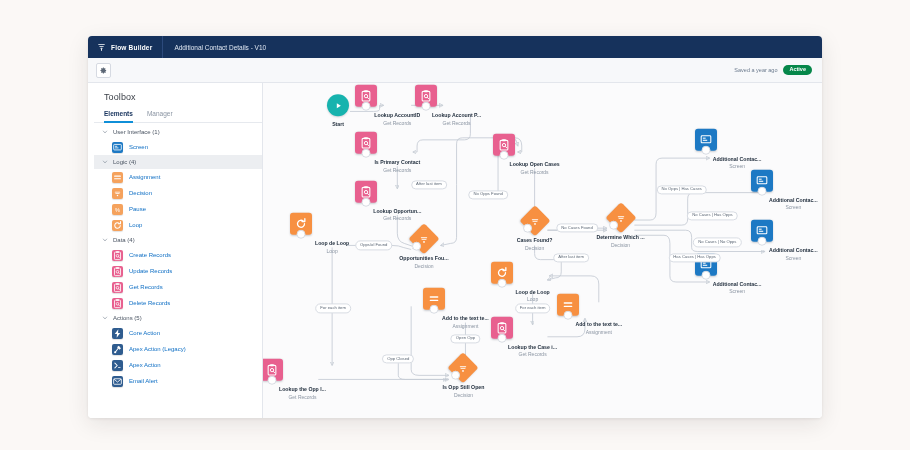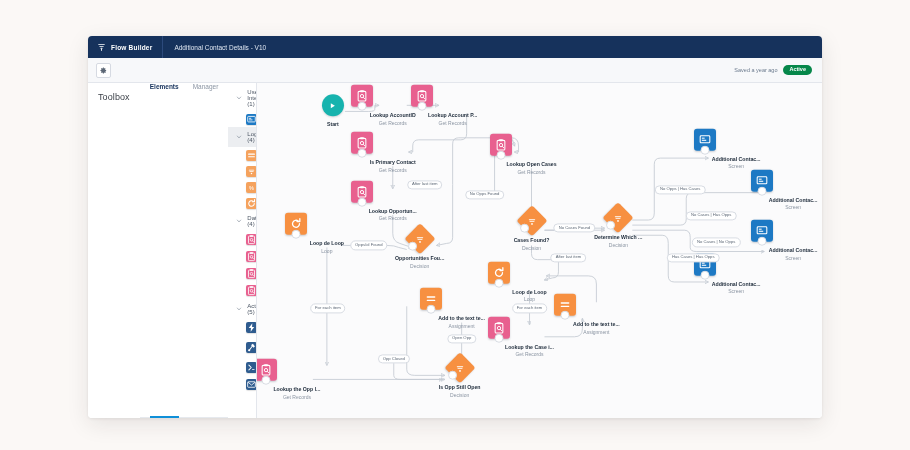--- a/index.html
+++ b/index.html
@@ -29,21 +29,21 @@
       display:flex;align-items:center;justify-content:center;cursor:pointer;}
   .gear{width:7px;height:7px;display:block;}
   .subbar-right{margin-left:auto;display:flex;align-items:center;gap:6px;padding-right:2px;}
   .saved{font-size:5.5px;color:#6b7a8d;}
   .badge{background:#06874a;color:#fff;font-size:5.5px;font-weight:bold;
       border-radius:7px;padding:2px 6px;line-height:1;}
   
   .body{flex:1 1 auto;display:flex;min-height:0;}
   
   .side{width:168px;flex:0 0 168px;background:#fff;border-right:1px solid #e3e6ec;
-      display:flex;flex-direction:row;min-height:0;}
+      display:flex;flex-direction:column;min-height:0;padding-left:6px;}
   .side-title{font-size:9px;color:#3a3f47;padding:9px 10px 8px 10px;letter-spacing:.1px;}
   .tabs{display:flex;gap:14px;padding:0 10px;border-bottom:1px solid #e6e9ee;}
   .tab{font-size:6.5px;padding-bottom:5px;color:#8a94a2;cursor:pointer;position:relative;}
   .tab.active{color:#16325c;font-weight:bold;}
   .tab.active:after{content:"";position:absolute;left:0;right:0;bottom:-1px;height:2px;background:#0f8fd8;}
   .tree{flex:1 1 auto;overflow:hidden;padding-top:2px;}
   .grp{display:flex;align-items:center;gap:5px;padding:4px 10px 4px 8px;font-size:6px;color:#4b5563;}
   .grp.sel{background:#eceef1;}
   .chev{width:6px;height:6px;flex:0 0 auto;display:block;}
   .item{display:flex;align-items:center;gap:6px;padding:2.5px 10px 2.5px 18px;cursor:pointer;}

